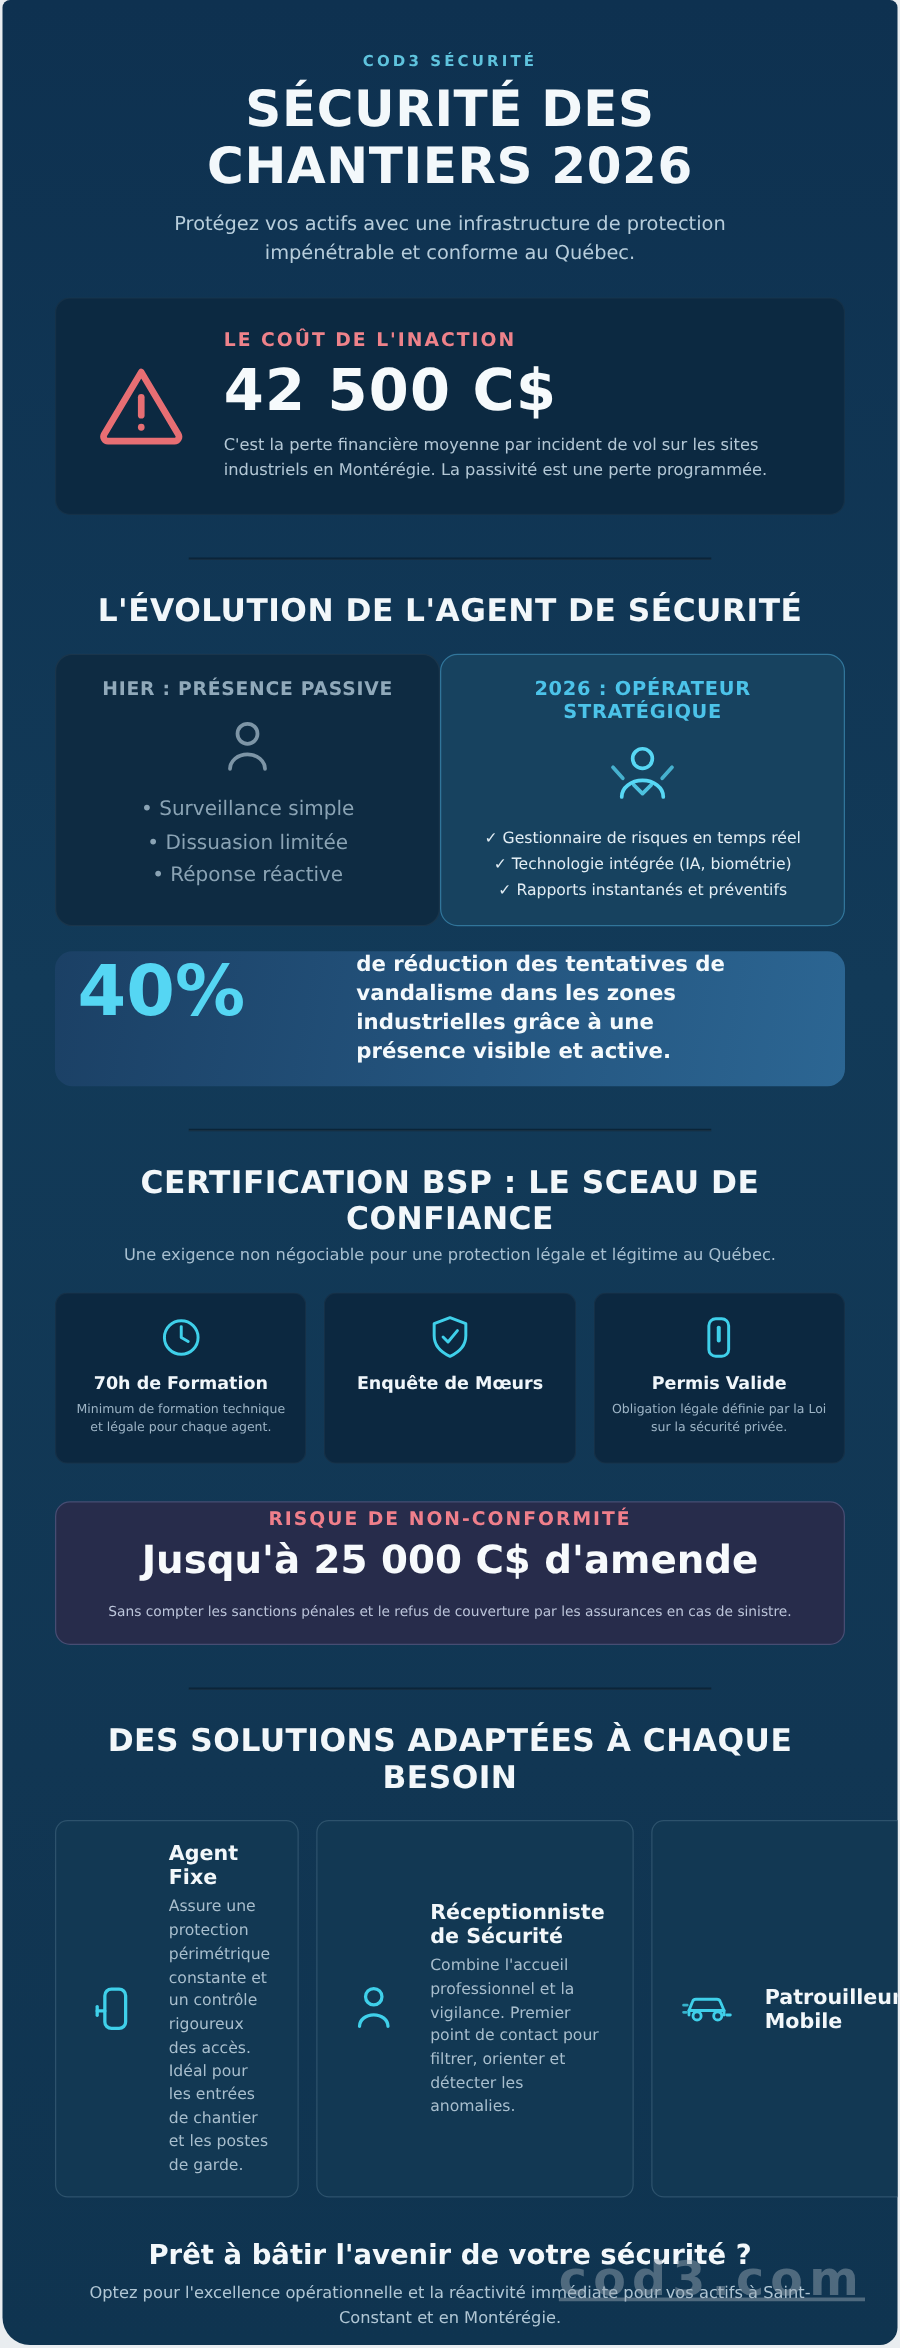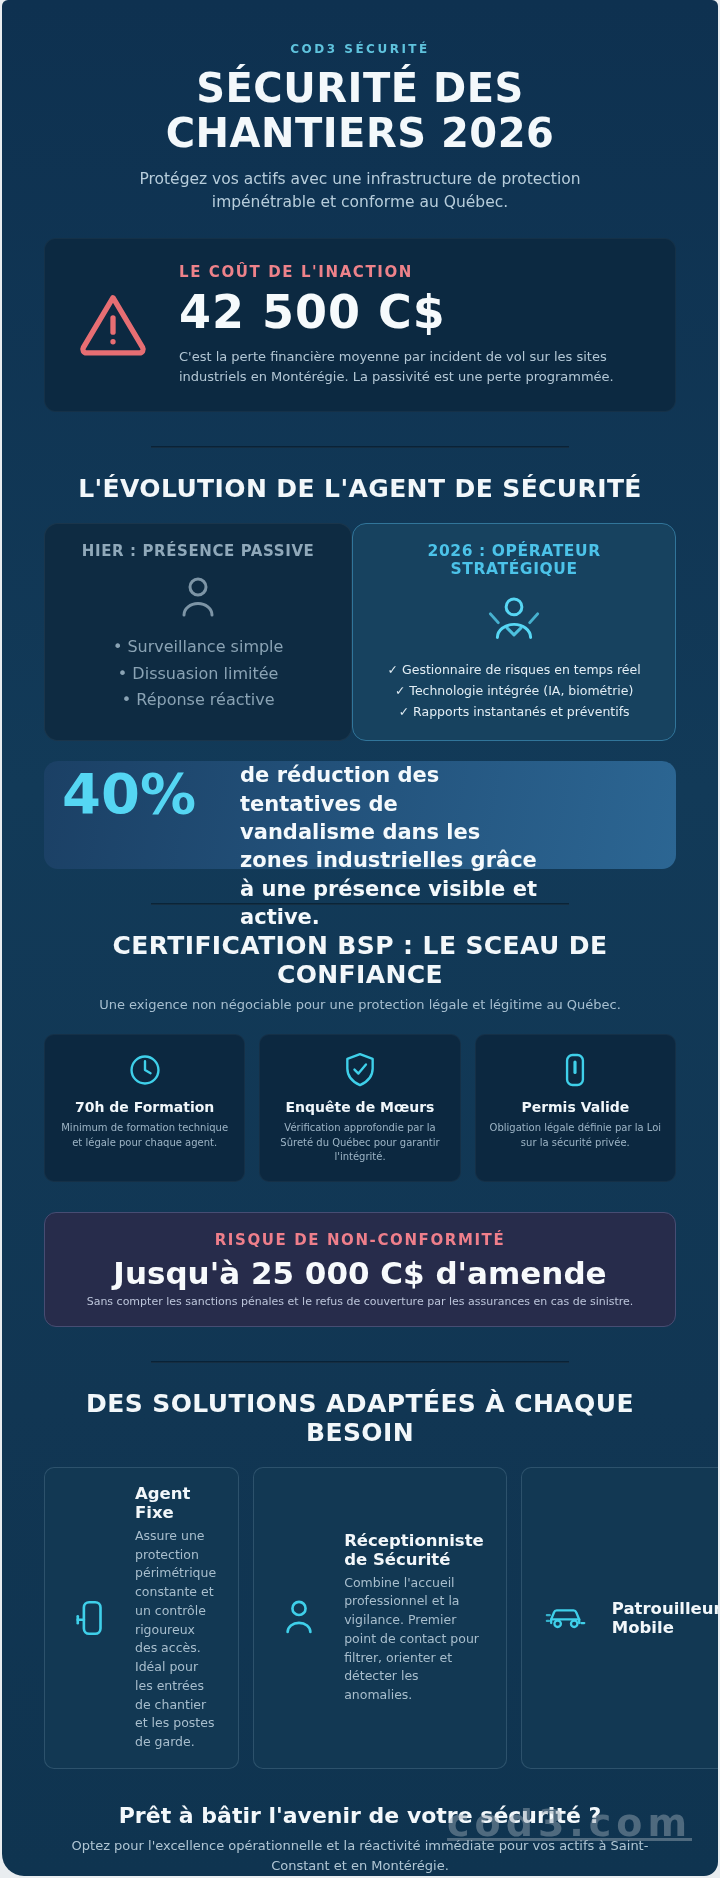--- a/index.html
+++ b/index.html
@@ -70,38 +70,38 @@
   .evo-list { margin-top: 12px; }
   .evo-list .li { font-size: 16px; line-height: 1.65; color: #8aa3b4; }
   .evo-future .evo-list .li { font-size: 12.5px; color: #e2edf4; }
   
   .stat-box {
     margin-top: 20px; height: 108px; border-radius: 14px;
     background: linear-gradient(100deg, #1b4065 0%, #24557f 55%, #2c6693 100%);
     display: flex; gap: 44px; padding: 0 18px;
   }
   .stat-value { font-size: 56px; font-weight: bold; color: #55d6f3; flex: none; }
-  .stat-text { font-size: 21px; font-weight: bold; line-height: 1.35; color: #f4f9fc; max-width: 300px; }
+  .stat-text { font-size: 17px; font-weight: bold; line-height: 1.35; color: #f4f9fc; max-width: 300px; margin-left: 45px; }
   .sub-lead { margin: 8px auto 0; text-align: center; font-size: 13px; color: #a7bfd0; }
   
   .cert-grid { margin-top: 22px; display: grid; grid-template-columns: 1fr 1fr 1fr; gap: 14px; }
   .cert-card {
     background: #0c2840; border: 1px solid rgba(255,255,255,0.04);
     border-radius: 10px; padding: 16px 12px; text-align: center; min-height: 137px;
   }
   .cert-title { margin-top: 10px; font-size: 14px; font-weight: bold; color: #f0f6fa; }
   .cert-desc { margin-top: 6px; font-size: 10px; line-height: 1.45; color: #9db4c5; }
   
   .risk-box {
-    margin-top: 30px; border-radius: 12px; padding: 18px 20px; text-align: center;
+    margin-top: 30px; border-radius: 12px; padding: 4px 20px; text-align: center;
     background: #272c4b; border: 1px solid #474d73; min-height: 115px;
   }
   .risk-label { font-size: 15px; font-weight: bold; letter-spacing: 1.6px; color: #ef7f8b; }
   .risk-amount { margin-top: 6px; font-size: 31px; font-weight: bold; color: #f7fafc; }
-  .risk-desc { margin-top: 4px; font-size: 11px; color: #bcc5da; }
+  .risk-desc { margin-top: 17px; font-size: 11px; color: #bcc5da; }
   
   .sol-stack { margin-top: 20px; display: flex; flex-direction: row; gap: 14px; }
   .sol-card {
     background: #123853; border: 1px solid rgba(142,178,202,0.22);
     border-radius: 10px; padding: 16px 22px; display: flex; align-items: center; gap: 22px;
     min-height: 94px;
   }
   .sol-icon { flex: none; width: 46px; display: flex; justify-content: center; }
   .sol-title { font-size: 16.5px; font-weight: bold; color: #f2f7fa; }
   .sol-desc { margin-top: 5px; font-size: 12.5px; line-height: 1.5; color: #a8becd; max-width: 525px; }
@@ -199,21 +199,20 @@
       <div class="cert-desc">Minimum de formation technique et légale pour chaque agent.</div>
     </div>
     <div class="cert-card">
       <span>
         <svg width="38" height="38" viewBox="0 0 48 48" fill="none" stroke="#3fd0ea" stroke-width="3" stroke-linecap="round" stroke-linejoin="round">
           <path d="M24 4 L40 10 V22 c0 10 -7 17 -16 21 C15 39 8 32 8 22 V10 Z"></path>
           <path d="M17 23.5 l5 5 L31.5 17"></path>
         </svg>
       </span>
       <div class="cert-title">Enquête de Mœurs</div>
-      <div class="cert-desc">Vérification approfondie par la Sûreté du Québec pour garantir l'intégrité.</div>
     </div>
     <div class="cert-card">
       <span>
         <svg width="38" height="38" viewBox="0 0 48 48" fill="none" stroke="#3fd0ea" stroke-width="3" stroke-linecap="round" stroke-linejoin="round">
           <rect x="14" y="5" width="20" height="38" rx="7"></rect>
           <line x1="24" y1="14" x2="24" y2="27" stroke-width="4"></line>
         </svg>
       </span>
       <div class="cert-title">Permis Valide</div>
       <div class="cert-desc">Obligation légale définie par la Loi sur la sécurité privée.</div>

